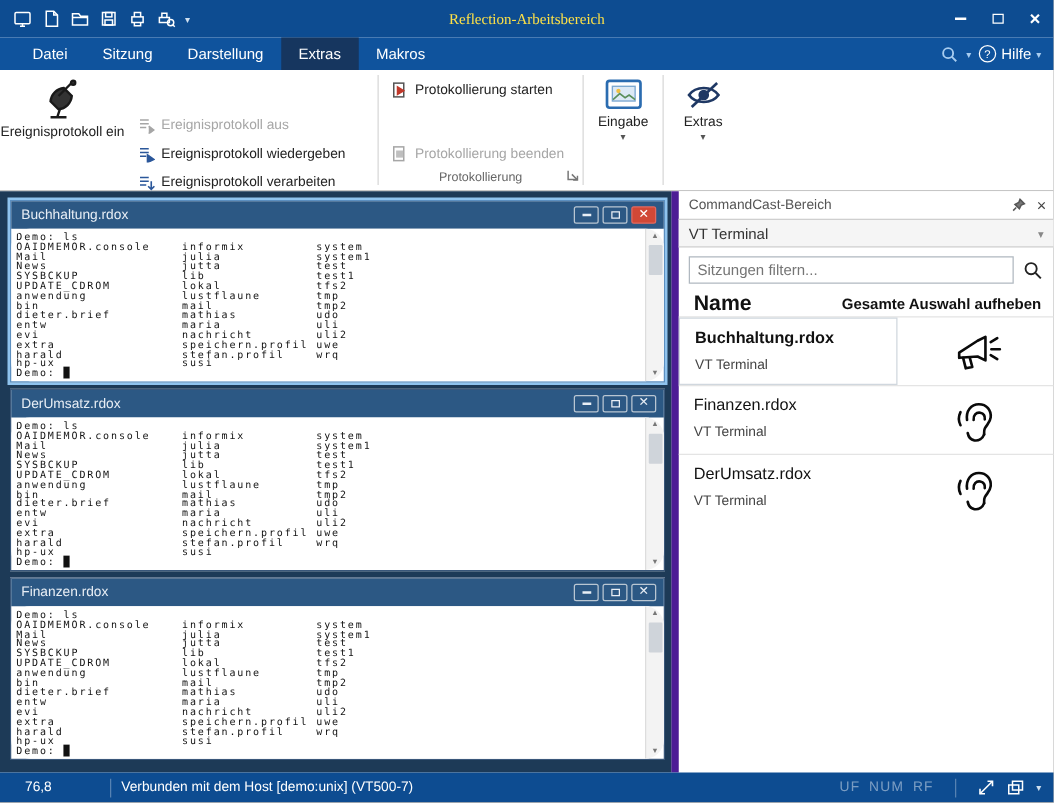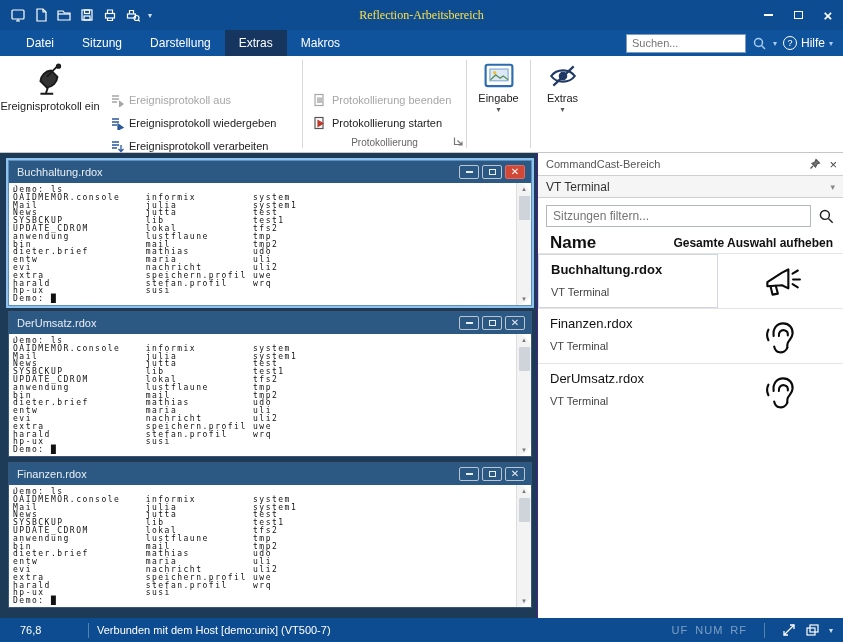--- a/index.html
+++ b/index.html
@@ -59,21 +59,21 @@
   .tw-btn.close-x { font-size:10px; line-height:1; }
   .tw-btn.close-red { background:#d14836; border-color:#e2695f; font-size:10px; line-height:1; color:#fff; }
   .tw-body { position:absolute; top:22px; left:0; right:0; bottom:0; background:#fff; overflow:hidden;border-radius:15px; }
   .term-text { font-family:"DejaVu Sans Mono", monospace; font-size:8px; line-height:7.8px; letter-spacing:1.5px; color:#111; white-space:pre; padding:3px 4px; }
   .tw-scrollbar { position:absolute; top:0; right:0; bottom:0; width:15px; background:#f3f3f3; border-left:1px solid #ddd; display:flex; flex-direction:column; align-items:center; }
   .sb-arrow { font-size:6px; color:#777; height:12px; display:flex; align-items:center; }
   .sb-thumb { width:11px; height:24px; background:#cfd4da; border-radius:1px; margin-top:1px; }
   .sb-bottom { margin-top:auto; }
 
   
-  .panel { flex:1; background:#fff; border-left:1px solid #4c1d95; display:flex; flex-direction:column; }
+  .panel { flex:1; background:#fff; border-left:6px solid #4c1d95; display:flex; flex-direction:column; }
   .panel-header { height:22px; display:flex; align-items:center; padding:0 6px 0 8px; }
   .panel-title { font-size:11px; color:#555; }
   .panel-header-icons { margin-left:auto; display:flex; align-items:center; gap:8px; color:#555; }
   .panel-close { font-size:13px; line-height:1; color:#444; }
   .panel-dropdown { height:23px; background:#f5f5f5; border-top:1px solid #cfcfcf; border-bottom:1px solid #cfcfcf; display:flex; align-items:center; padding:0 8px; }
   .panel-dropdown .dval { font-size:12px; color:#333; }
   .panel-dropdown .caret { margin-left:auto; color:#888; font-size:9px; }
   .filter-row { display:flex; align-items:center; margin:7px 8px 6px 8px; gap:7px; }
   .filter-row input { flex:1; height:22px; border:1px solid #b0b8c0; font-size:12px; padding:0 6px; color:#333; outline:none; font-family:"Liberation Sans", sans-serif; }
   .list-header { display:flex; align-items:center; height:20px; padding:0 10px 0 12px; }
@@ -148,23 +148,20 @@
 
   <div class="tabrow">
     <div class="tabs">
       <div class="tab">Datei</div>
       <div class="tab">Sitzung</div>
       <div class="tab">Darstellung</div>
       <div class="tab selected">Extras</div>
       <div class="tab">Makros</div>
     </div>
     <div class="tabrow-right">
-      <div class="searchbox">
-        <input type="text" placeholder="Suchen..." style="">
-      </div>
       <svg width="15" height="15" viewBox="0 0 15 15" fill="none" stroke="#a8cdf0" stroke-width="1.5">
           <circle cx="6.5" cy="6.5" r="4"></circle>
           <path d="M9.5 9.5l3.5 3.5"></path>
         </svg>
       <span class="caret">▾</span>
       <div class="help">
         <span class="help-q">?</span>
         <span>Hilfe</span>
         <span class="caret">▾</span>
       </div>
@@ -211,33 +208,33 @@
         </div>
       </div>
       <div class="rgroup-label">Ereignisprotokollierung</div>
     </div>
 
     <div class="rsep"></div>
 
     <div class="rgroup" style="width:163px;">
       <div class="rgroup-content">
         <div class="small-stack">
+          <div class="small-btn">
+            <svg width="14" height="14" viewBox="0 0 14 14" fill="none" stroke="#555" stroke-width="1.2">
+                <rect x="2" y="1.5" width="8" height="11"></rect>
+                <path d="M5 4.5l5 3-5 3z" fill="#c0392b" stroke="#c0392b"></path>
+              </svg>
+            <span>Protokollierung starten</span>
+          </div>
           <div class="small-btn disabled">
             <svg width="14" height="14" viewBox="0 0 14 14" fill="none" stroke="#a6a6a6" stroke-width="1.2">
                 <rect x="2" y="1.5" width="8" height="11"></rect>
                 <rect x="4.5" y="5" width="4.5" height="4.5" fill="#bfbfbf" stroke="#bfbfbf"></rect>
               </svg>
             <span>Protokollierung beenden</span>
-          </div>
-          <div class="small-btn">
-            <svg width="14" height="14" viewBox="0 0 14 14" fill="none" stroke="#555" stroke-width="1.2">
-                <rect x="2" y="1.5" width="8" height="11"></rect>
-                <path d="M5 4.5l5 3-5 3z" fill="#c0392b" stroke="#c0392b"></path>
-              </svg>
-            <span>Protokollierung starten</span>
           </div>
         </div>
       </div>
       <div class="rgroup-label">Protokollierung</div>
       <span class="launcher">
         <svg width="10" height="10" viewBox="0 0 10 10" fill="none" stroke="#777" stroke-width="1.2">
             <path d="M1.5 1.5v7h7"></path>
             <path d="M4.5 4.5L9 9M9 5.5V9H5.5"></path>
           </svg>
       </span>

